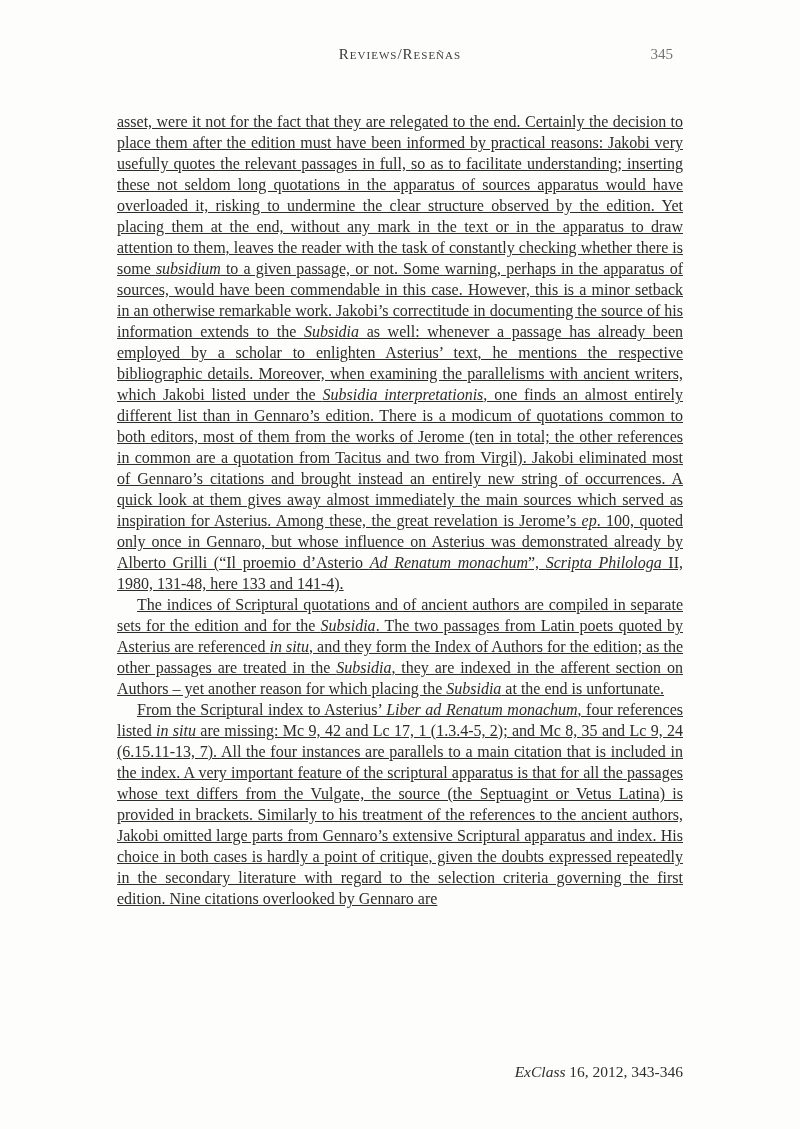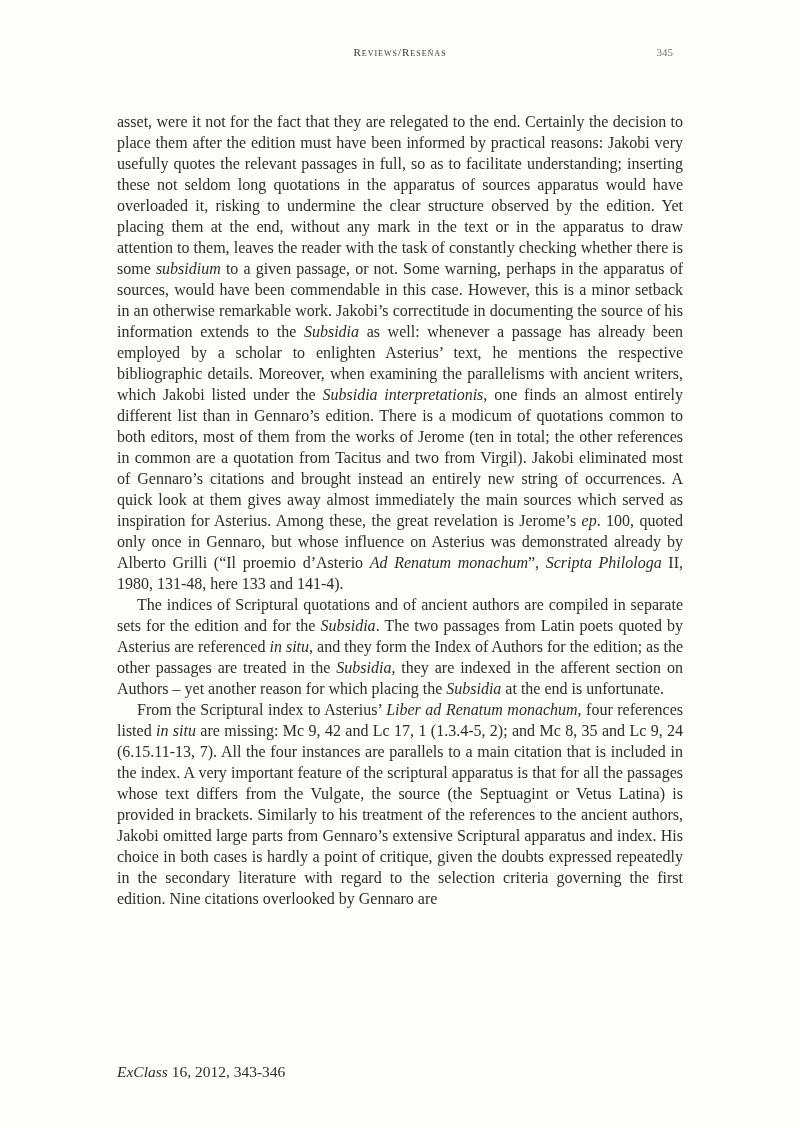--- a/index.html
+++ b/index.html
@@ -15,21 +15,21 @@
     font-family: "Liberation Serif", serif;
     color: #2d2d2d;
     overflow: hidden;
   }
   .running-header {
     position: absolute;
     top: 46px;
     left: 117px;
     width: 566px;
     height: 20px;
-    font-size: 11px;
+    font-size: 15px;
   }
   .running-title {
     position: absolute;
     left: 0;
     right: 0;
     top: 0;
     text-align: center;
     font-variant: small-caps;
     letter-spacing: 1px;
     color: #3a3a3a;
@@ -42,36 +42,38 @@
   }
   .body-text {
     position: absolute;
     top: 111px;
     left: 117px;
     width: 566px;
     font-size: 16px;
     line-height: 21px;
     text-align: justify;
     color: #2d2d2d;
+    text-decoration: underline;
   }
   .para {
     margin: 0;
     padding: 0;
   }
   .para.indent {
     text-indent: 20px;
   }
   .para i {
     font-style: italic;
   }
   .page-footer {
     position: absolute;
     top: 1063px;
     left: 117px;
     width: 566px;
+    text-align: right;
     font-size: 15.5px;
     color: #2d2d2d;
   }
   .page-footer .journal-name {
     font-style: italic;
   }
 </style>
 </head>
 <body>
 

